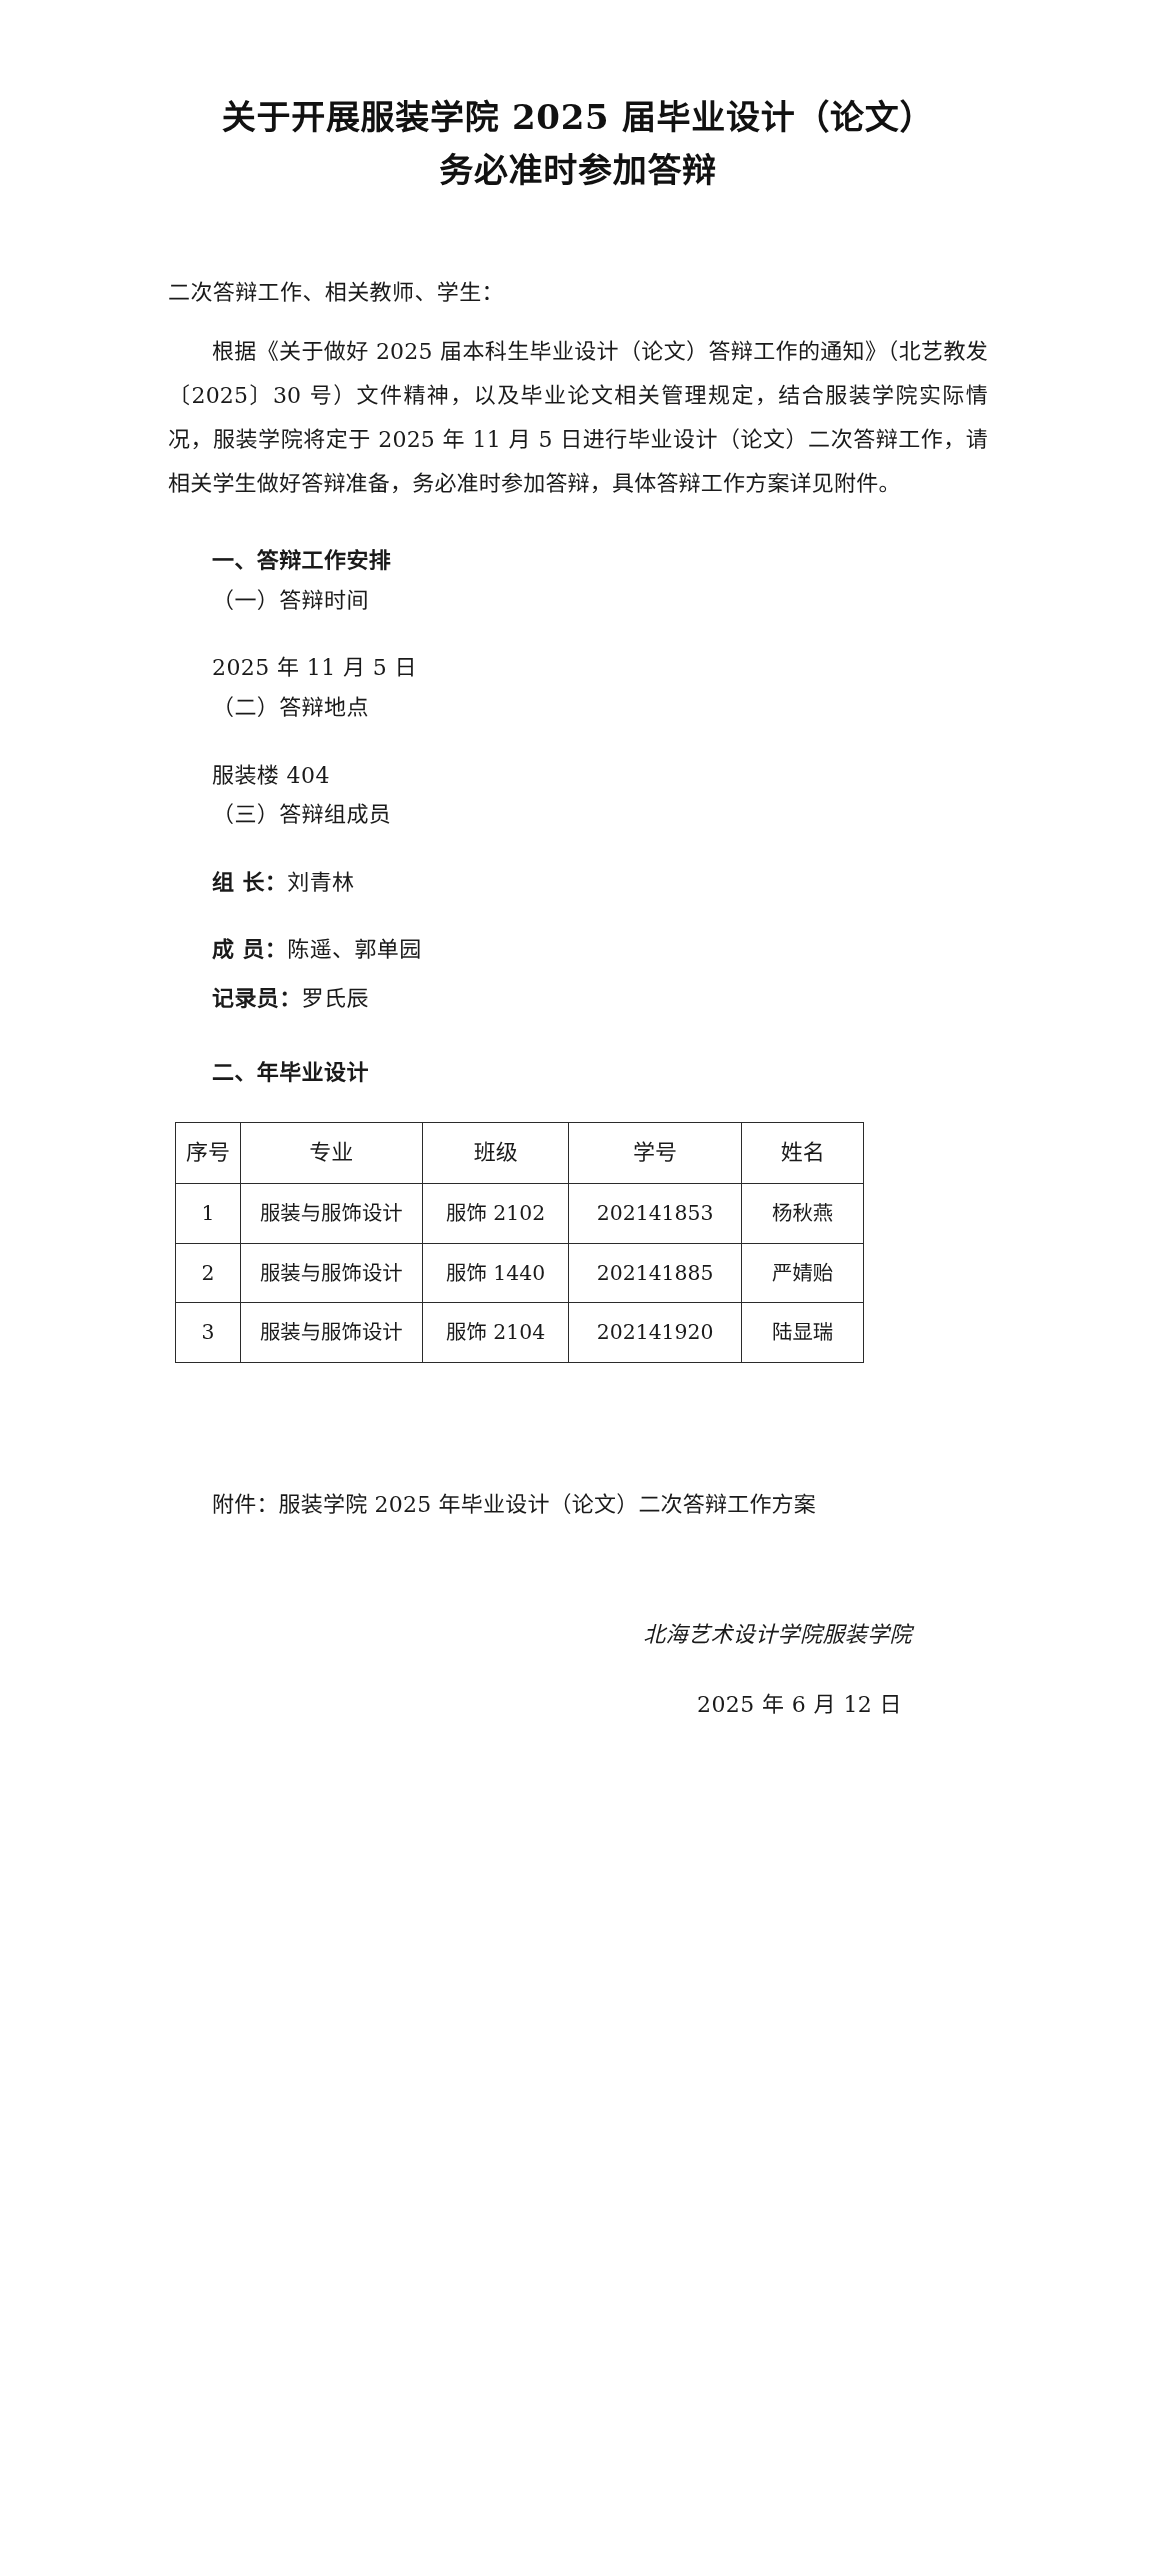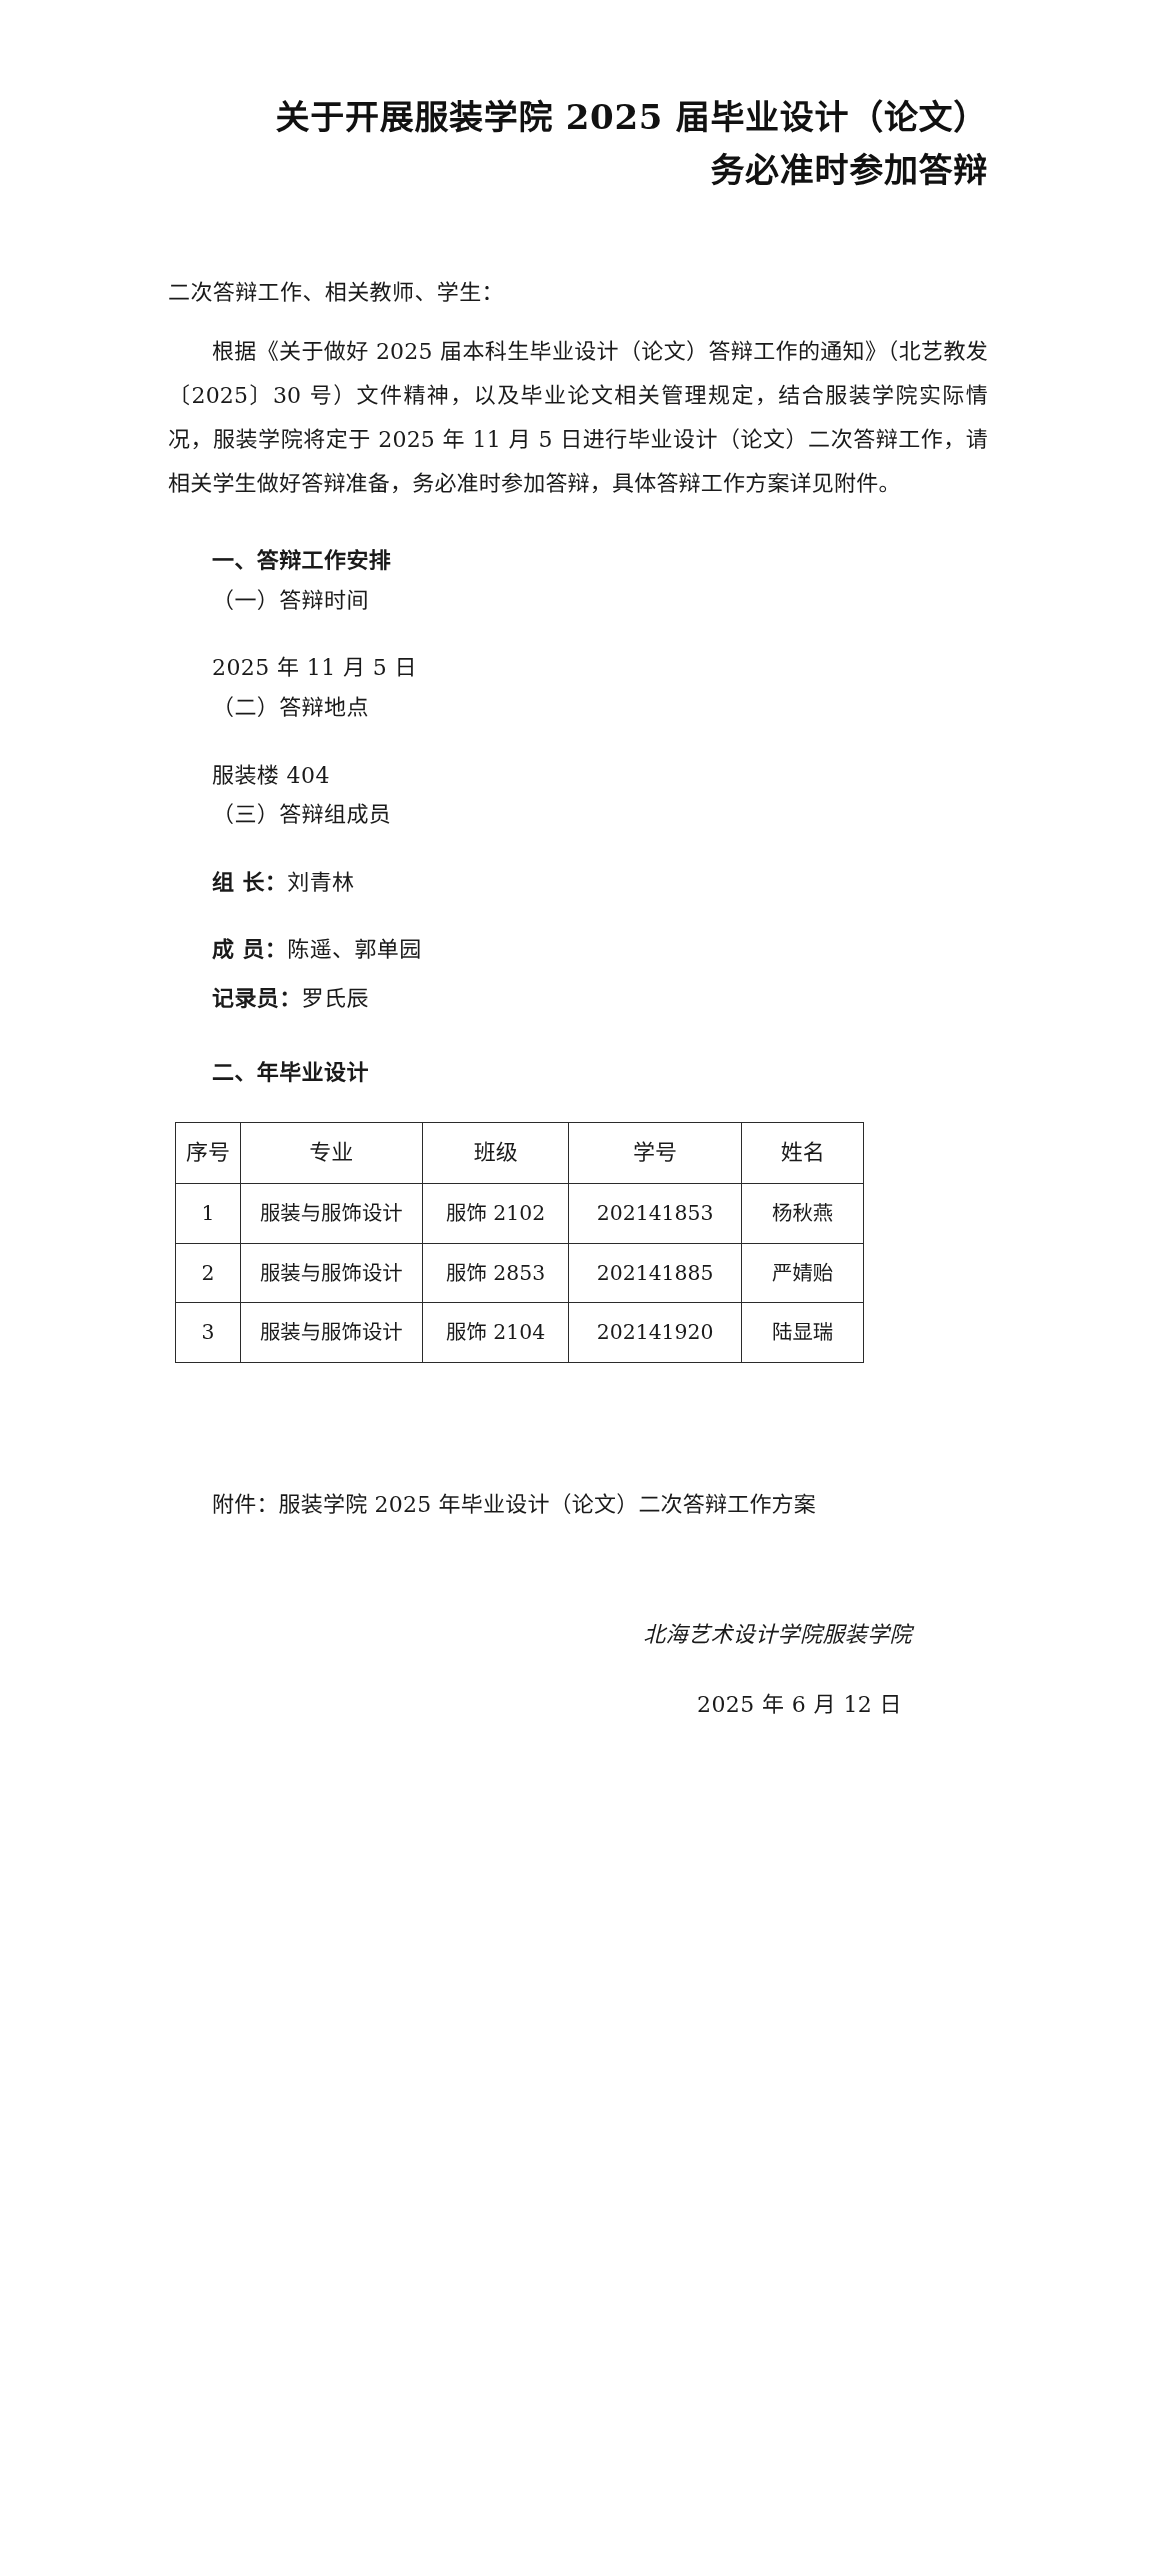--- a/index.html
+++ b/index.html
@@ -26,21 +26,20 @@
     font-family: "DejaVu Serif", "Liberation Serif", serif;
     font-weight: bold;
     font-size: 34px;
     line-height: 1.55;
     letter-spacing: 0.7px;
     color: #111;
     margin: 22px 0 0 0;
   }
   .doc-title .line {
     display: block;
-    text-align: right;
   }
   .salutation {
     margin-top: 76px;
     font-size: 22px;
     line-height: 1.9;
     letter-spacing: 0.4px;
   }
   .body-para {
     margin-top: 16px;
     font-size: 22px;
@@ -191,21 +190,21 @@
       <tr>
         <td>1</td>
         <td>服装与服饰设计</td>
         <td>服饰 2102</td>
         <td>202141853</td>
         <td>杨秋燕</td>
       </tr>
       <tr>
         <td>2</td>
         <td>服装与服饰设计</td>
-        <td>服饰 2853</td>
+        <td>服饰 1440</td>
         <td>202141885</td>
         <td>严婧贻</td>
       </tr>
       <tr>
         <td>3</td>
         <td>服装与服饰设计</td>
         <td>服饰 2104</td>
         <td>202141920</td>
         <td>陆显瑞</td>
       </tr>

